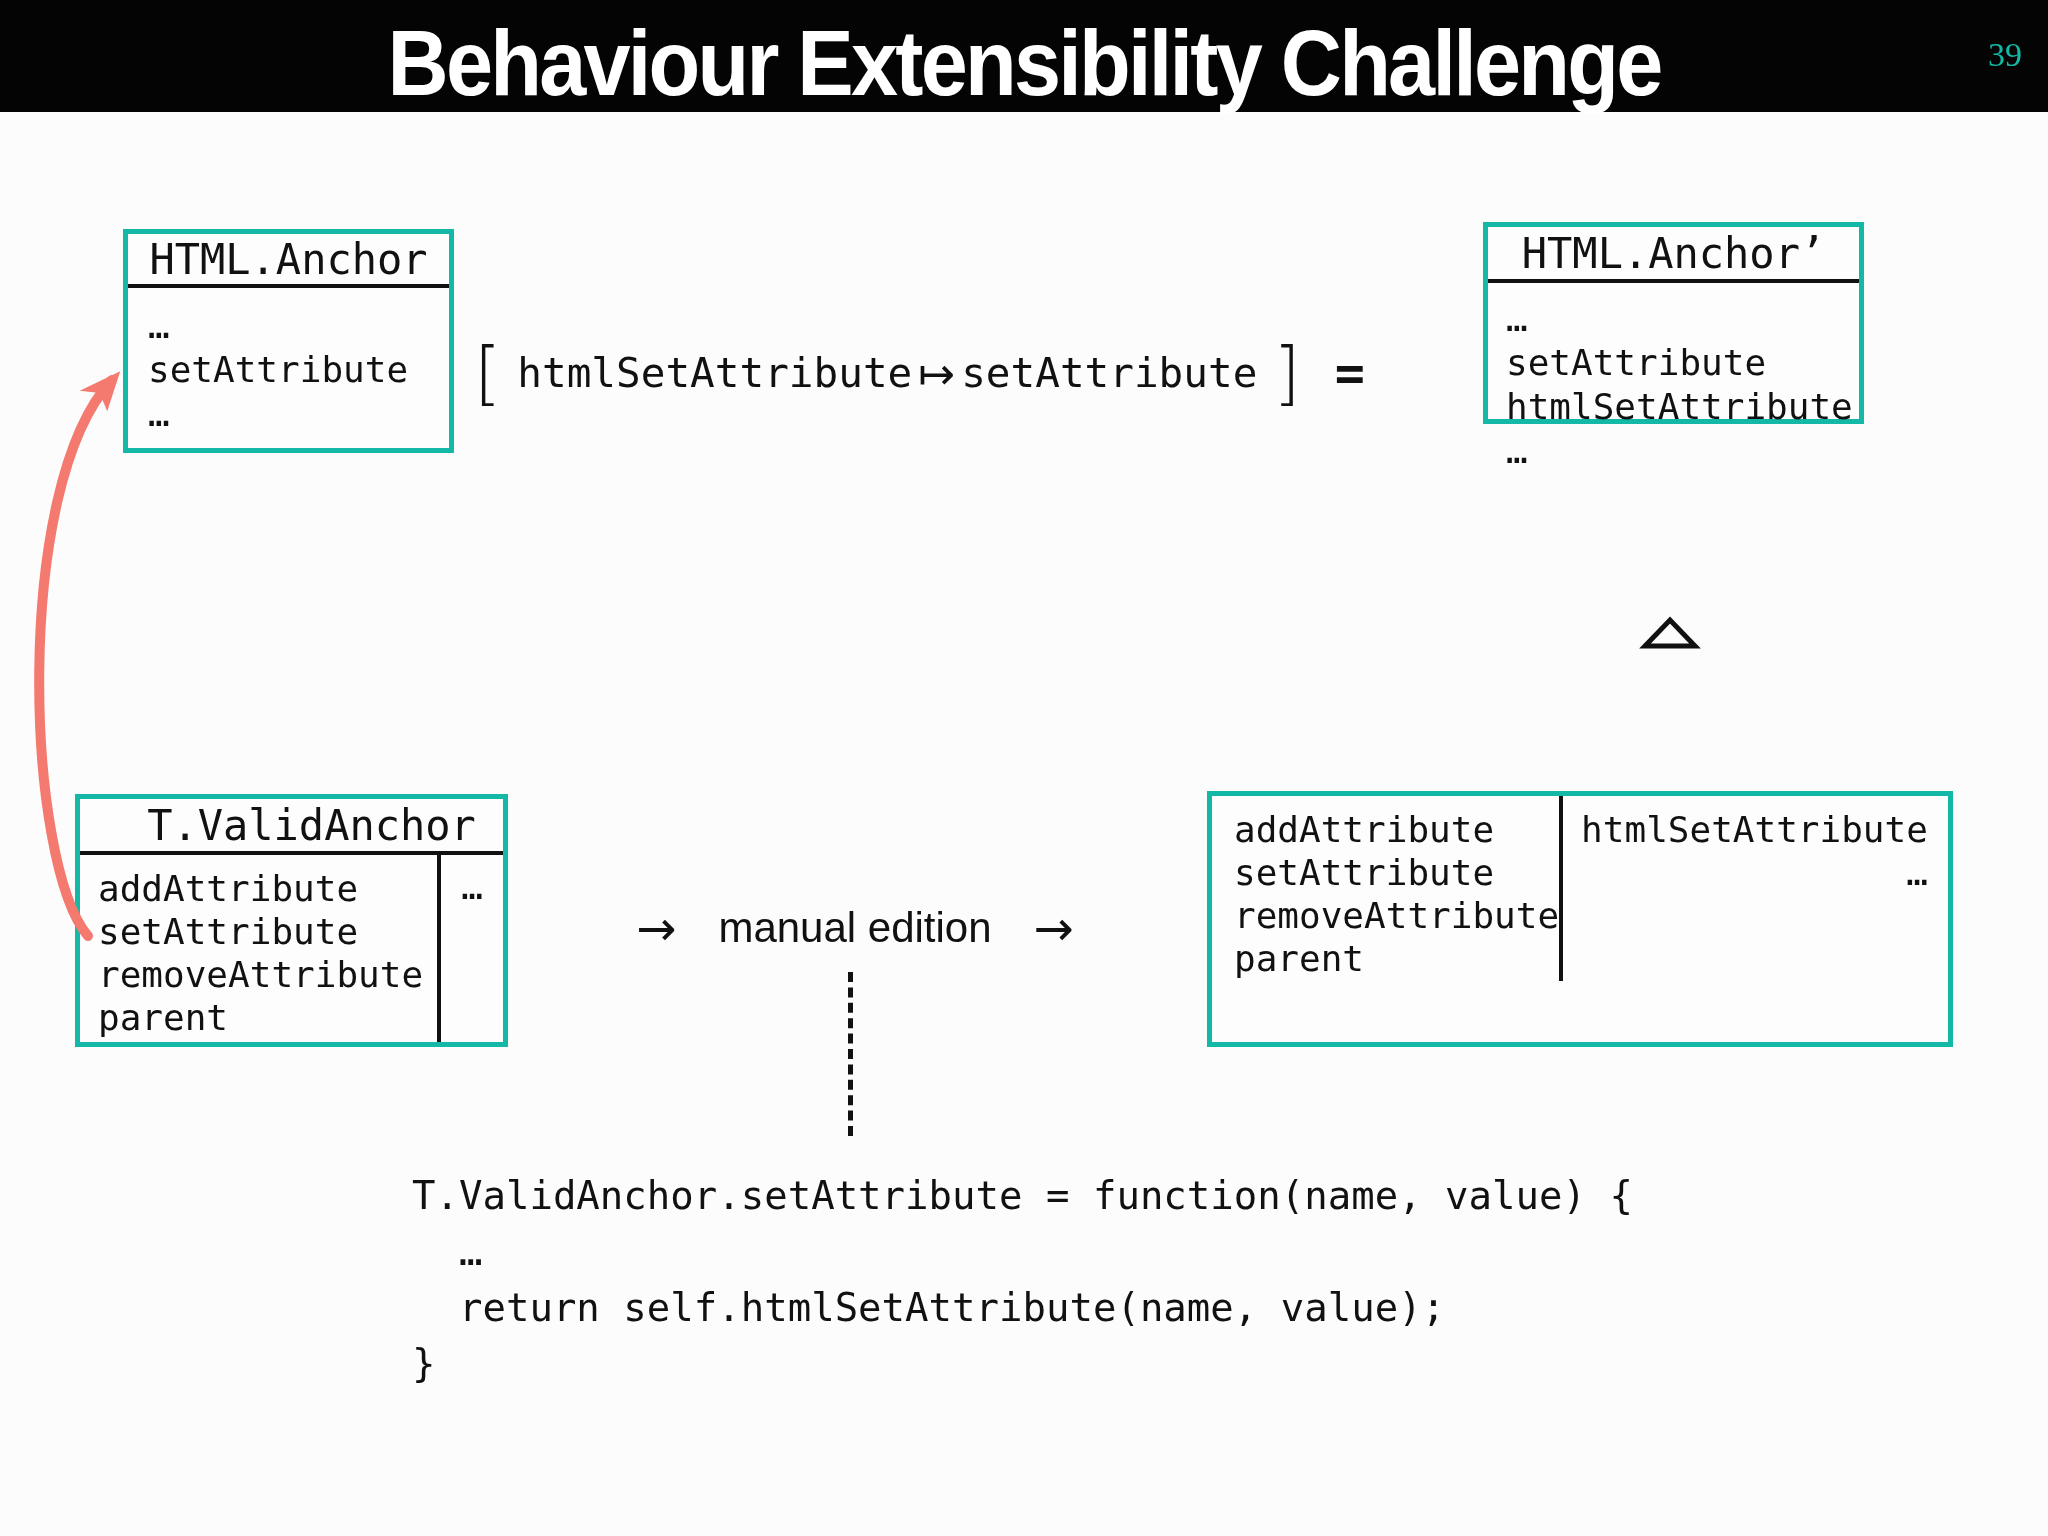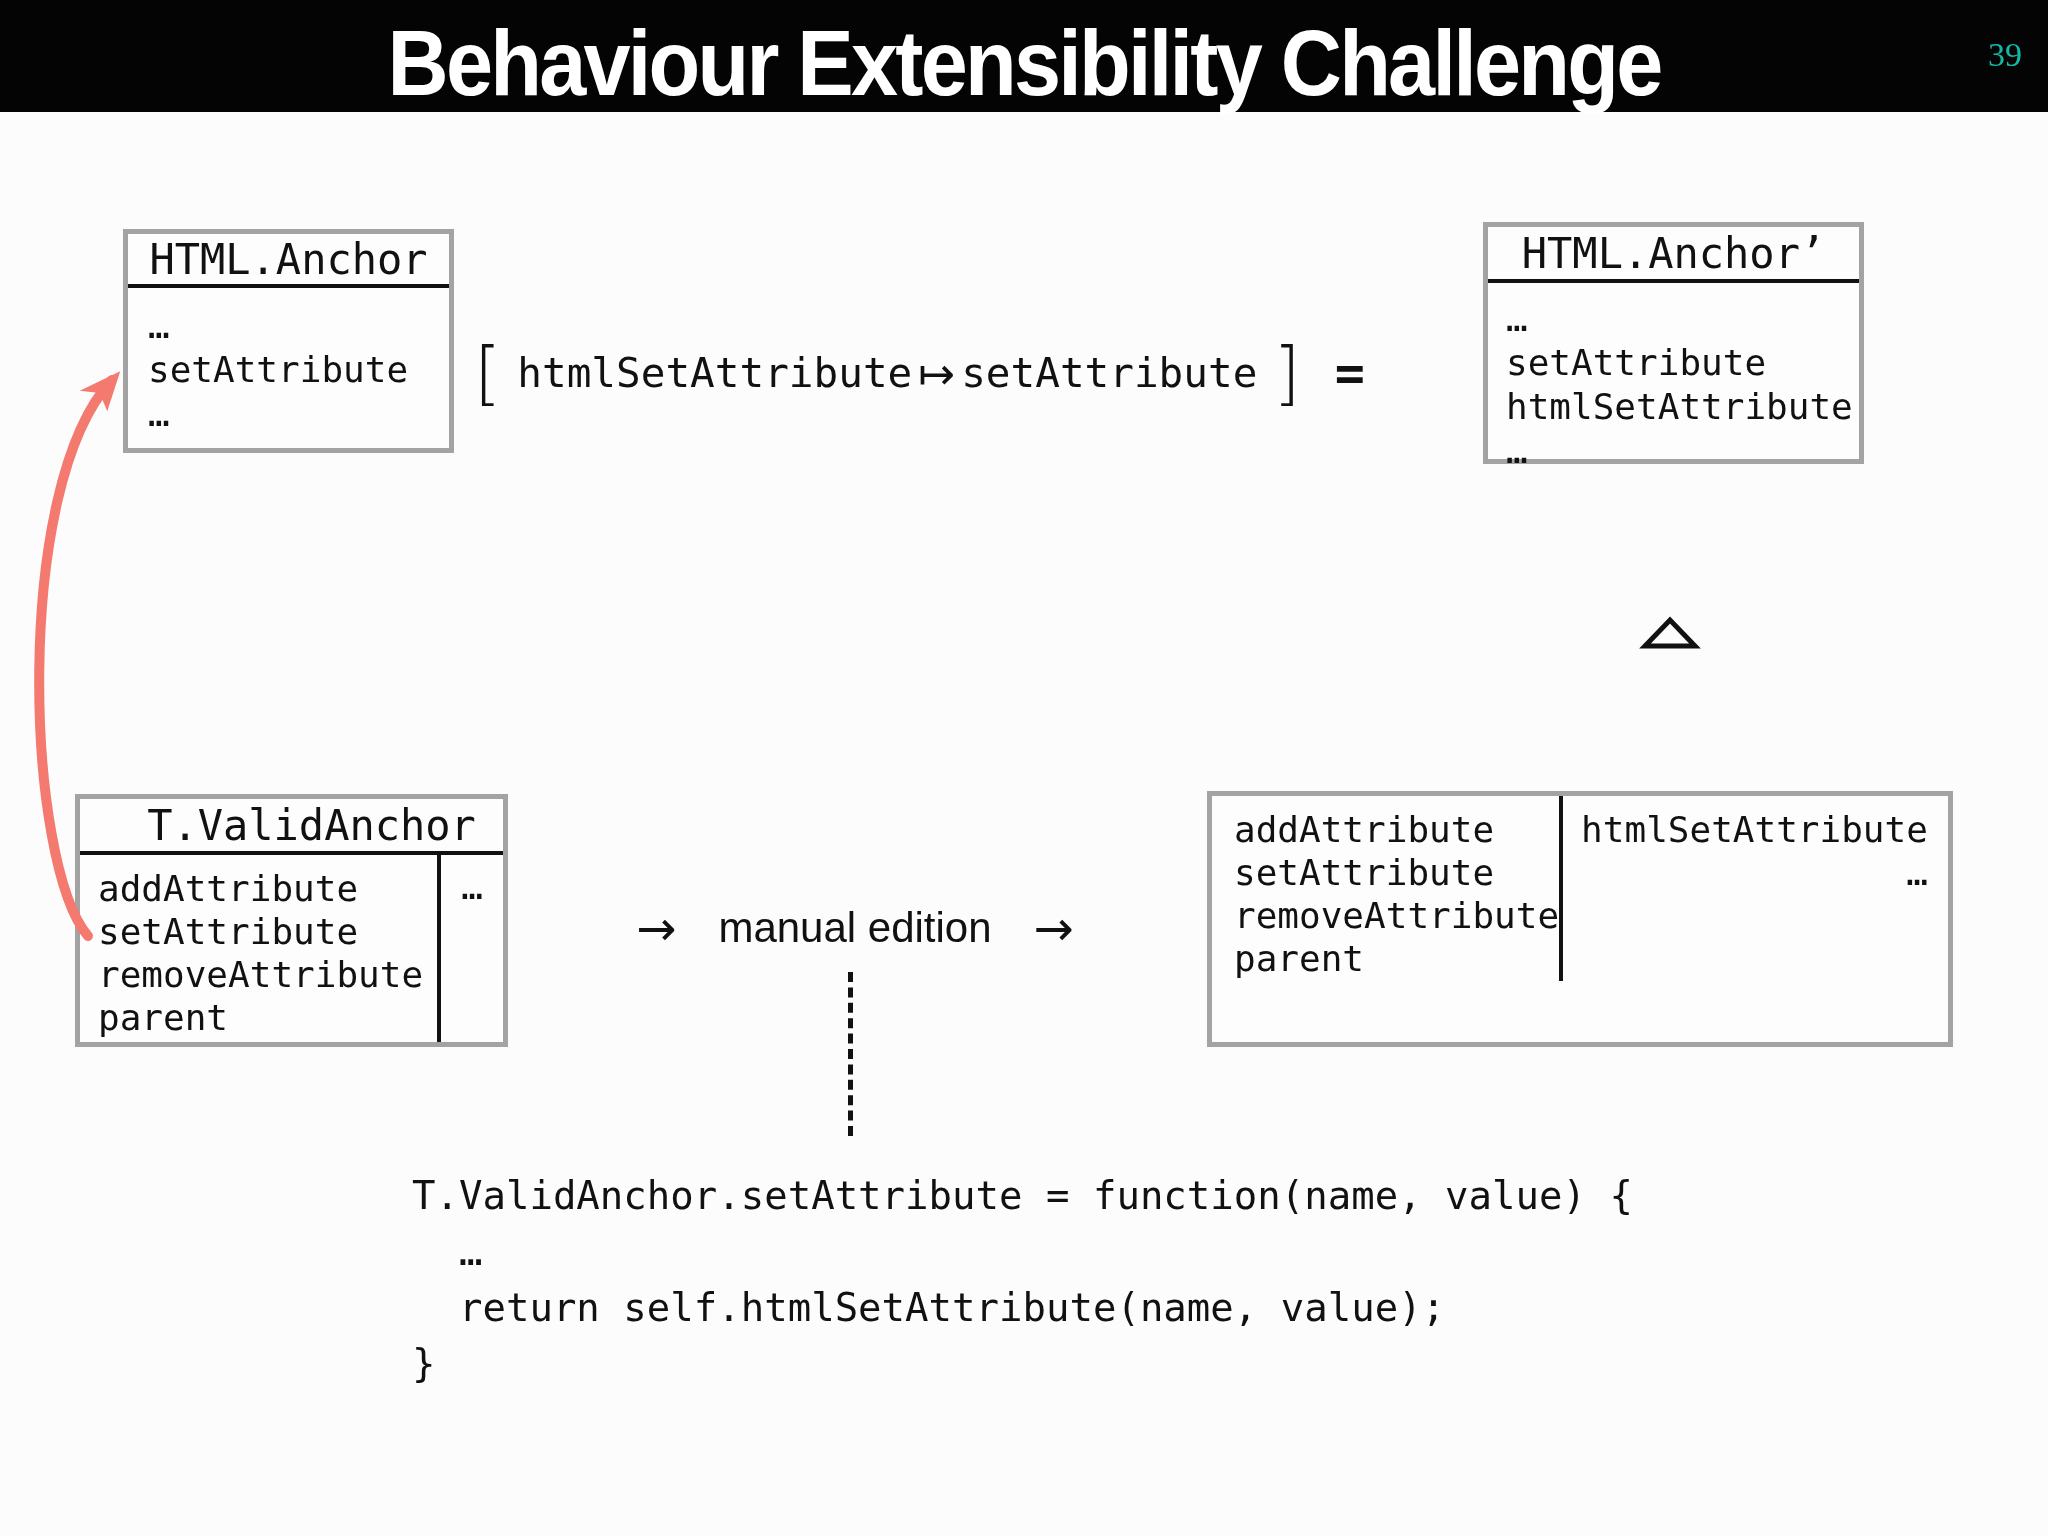--- a/index.html
+++ b/index.html
@@ -20,36 +20,36 @@
     font-size:92px; font-weight:bold; letter-spacing:-3px;
     transform:scaleX(0.92); transform-origin:50% 50%;
     white-space:nowrap;
   }
   #slide-number {
     position:absolute; right:26px; top:36px;
     font-family:"Liberation Serif", serif; font-size:34px; color:#14b8a6;
   }
 
   
-  .class-box { position:absolute; border:5px solid #a3a3a3; background:#fdfdfd; box-sizing:border-box; }
+  .class-box { position:absolute; border:5px solid #14b8a6; background:#fdfdfd; box-sizing:border-box; }
   .class-box .box-title {
     border-bottom:4px solid #111; text-align:center;
     font-family:"DejaVu Sans Mono", monospace; font-size:42px;
     display:flex; align-items:center; justify-content:center;
     box-sizing:border-box; white-space:nowrap;
   }
   .class-box .box-body { font-family:"DejaVu Sans Mono", monospace; font-size:36px; }
   .member { white-space:nowrap; }
 
   #box-html-anchor { left:123px; top:229px; width:331px; height:224px; }
   #box-html-anchor .box-title { height:54px; }
   #box-html-anchor .box-body { padding:16px 0 0 20px; }
   #box-html-anchor .member { line-height:44px; }
 
-  #box-html-anchor-prime { left:1483px; top:222px; width:381px; height:242px; }
+  #box-html-anchor-prime { left:1483px; top:222px; width:381px; height:202px; }
   #box-html-anchor-prime .box-title { height:56px; }
   #box-html-anchor-prime .box-body { padding:14px 0 0 18px; }
   #box-html-anchor-prime .member { line-height:44px; }
 
   #box-t-valid-anchor { left:75px; top:794px; width:433px; height:253px; }
   #box-t-valid-anchor .box-title { height:56px;padding-left:40px; }
   #box-t-valid-anchor .box-body { display:flex; height:187px; }
   #box-t-valid-anchor .col-left { flex:1; padding:12px 0 0 18px; }
   #box-t-valid-anchor .col-right { width:62px; border-left:4px solid #111; padding:10px 0 0 0; text-align:center; }
   #box-t-valid-anchor .member { line-height:43px; }

